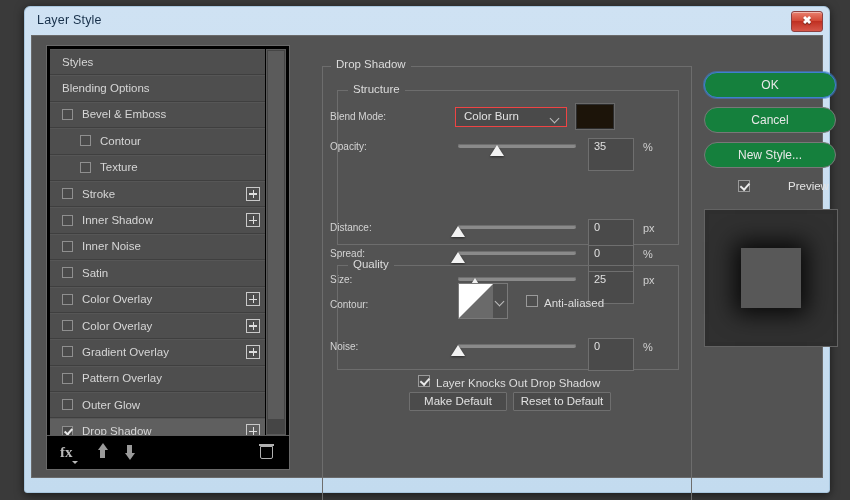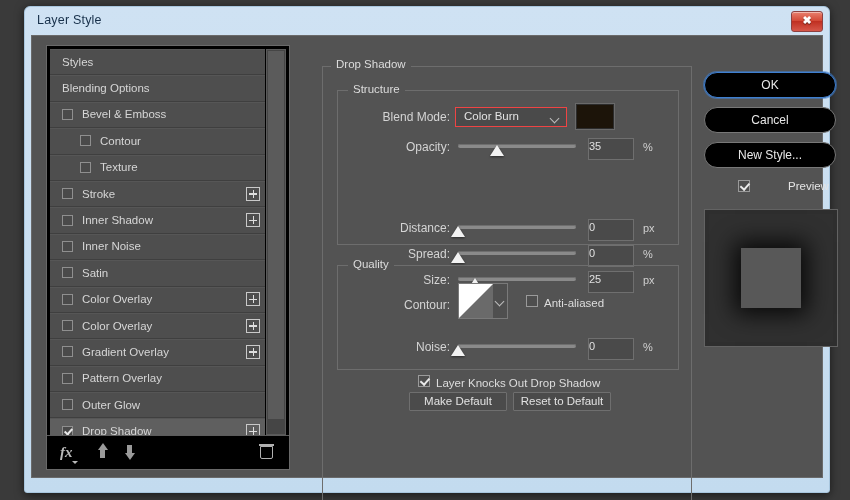--- a/index.html
+++ b/index.html
@@ -101,21 +101,21 @@
     background:#5b5b5b;
   }
   #styles-toolbar{
     position:absolute;left:0;right:0;bottom:0;height:33px;
     border-top:1px solid #5c5c5c;
   }
   .tool{
     position:absolute;top:7px;cursor:pointer;
     color:#b9b9b9;font-size:14px;line-height:18px;
   }
-  #tool-fx{left:13px;font-family:"Liberation Serif",serif;font-style:italic;font-weight:bold;font-size:15px;}
+  #tool-fx{left:13px;font-family:"Liberation Serif",serif;font-weight:bold;font-size:15px;}
   #tool-fx .caret{position:absolute;right:-5px;bottom:-3px;width:0;height:0;
     border-left:3px solid transparent;border-right:3px solid transparent;border-top:3px solid #b9b9b9;}
   #tool-up{left:48px;}
   #tool-down{left:75px;}
   #tool-trash{right:16px;}
   .arrow-up,.arrow-down{position:relative;width:15px;height:17px;display:block;}
   .arrow-up:before{content:"";position:absolute;left:2.5px;top:0;width:0;height:0;
     border-left:5.5px solid transparent;border-right:5.5px solid transparent;border-bottom:7px solid #9a9a9a;}
   .arrow-up:after{content:"";position:absolute;left:5px;top:7px;width:5px;height:8px;background:#9a9a9a;}
   .arrow-down:before{content:"";position:absolute;left:2.5px;bottom:0;width:0;height:0;
@@ -138,38 +138,38 @@
     font-size:11.5px;color:#dcdcdc;white-space:nowrap;
   }
   .group-title{
     position:absolute;left:8px;top:-9px;padding:0 5px;background:#535353;
     font-size:11.5px;color:#dcdcdc;
   }
   #fs-structure{left:14px;top:23px;width:342px;height:155px;}
   #fs-quality{left:14px;top:198px;width:342px;height:105px;}
   .row{position:absolute;left:0;right:0;height:18px;}
   .rlabel{
-    position:absolute;text-align:right;font-size:12px;color:#d4d4d4;
+    position:absolute;font-size:10px;color:#d4d4d4;
     width:120px;line-height:18px;
   }
   .slider{
     position:absolute;height:4px;top:6px;background:#8a8a8a;
     border-radius:2px;box-shadow:inset 0 1px 0 #6e6e6e;
   }
   .thumb{
     position:absolute;top:7px;width:0;height:0;
     border-left:7px solid transparent;border-right:7px solid transparent;
     border-bottom:11px solid #f2f2f2;
     filter:drop-shadow(0 1px 1px rgba(0,0,0,.5));
     cursor:pointer;
   }
   .numfield{
-    position:absolute;width:46px;height:22px;top:0;
+    position:absolute;width:46px;height:33px;top:0;
     background:#4a4a4a;border:1px solid #6f6f6f;box-sizing:border-box;
-    color:#e0e0e0;font-size:11px;line-height:15px;
+    color:#e0e0e0;font-size:11px;line-height:15px;padding-left:5px;
     cursor:text;
   }
   .unit{position:absolute;font-size:11px;color:#d0d0d0;line-height:18px;}
   .select{
     position:absolute;height:20px;background:#4a4a4a;
     border:1px solid #ef4444;box-sizing:border-box;cursor:pointer;
   }
   .select .sv{
     position:absolute;left:8px;top:2px;font-size:11.5px;color:#e2e2e2;
   }
@@ -227,21 +227,21 @@
   .pbtn{
     position:absolute;height:19px;background:#4b4b4b;
     border:1px solid #6f6f6f;box-sizing:border-box;
     color:#e2e2e2;font-size:11.5px;line-height:17px;text-align:center;
     cursor:pointer;border-radius:1px;
   }
   
   #right{position:absolute;left:672px;top:36px;width:134px;}
   .rbtn{
     position:relative;width:132px;height:26px;margin-bottom:9px;
-    background:#000000;border:1px solid #787878;border-radius:13px;
+    background:#15803d;border:1px solid #787878;border-radius:13px;
     box-sizing:border-box;color:#e8e8e8;font-size:12px;
     line-height:24px;text-align:center;cursor:pointer;
   }
   .rbtn.primary{border-color:#3f7fd0;box-shadow:0 0 0 1px rgba(63,127,208,.55);}
   #preview-line{position:relative;height:20px;margin-top:2px;}
   #preview-check{position:absolute;left:34px;top:3px;}
   #preview-label{position:absolute;left:52px;top:3px;font-size:11.5px;color:#e4e4e4;padding-left:32px;}
   #thumb-box{
     position:absolute;left:672px;top:173px;width:134px;height:138px;
     background:#2e2e2e;border:1px solid #636363;box-sizing:border-box;

